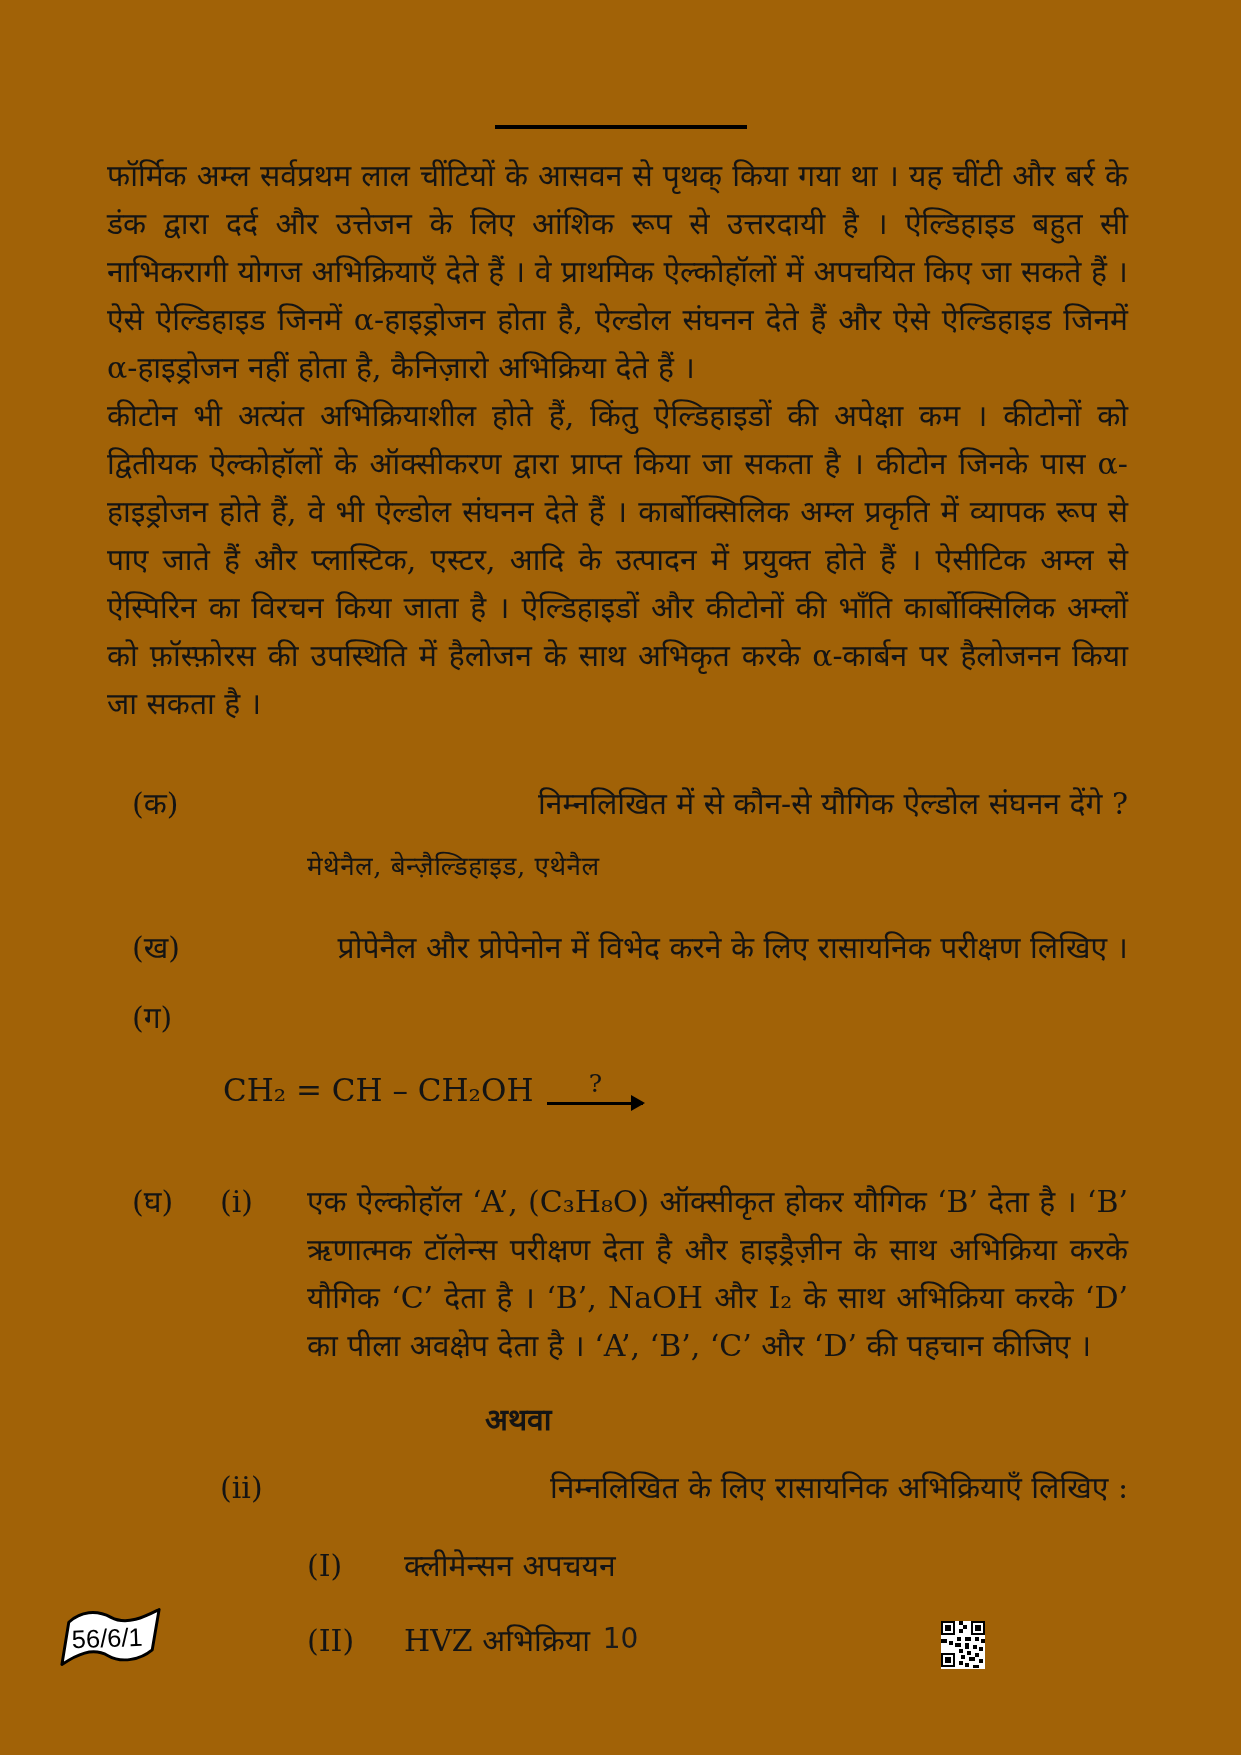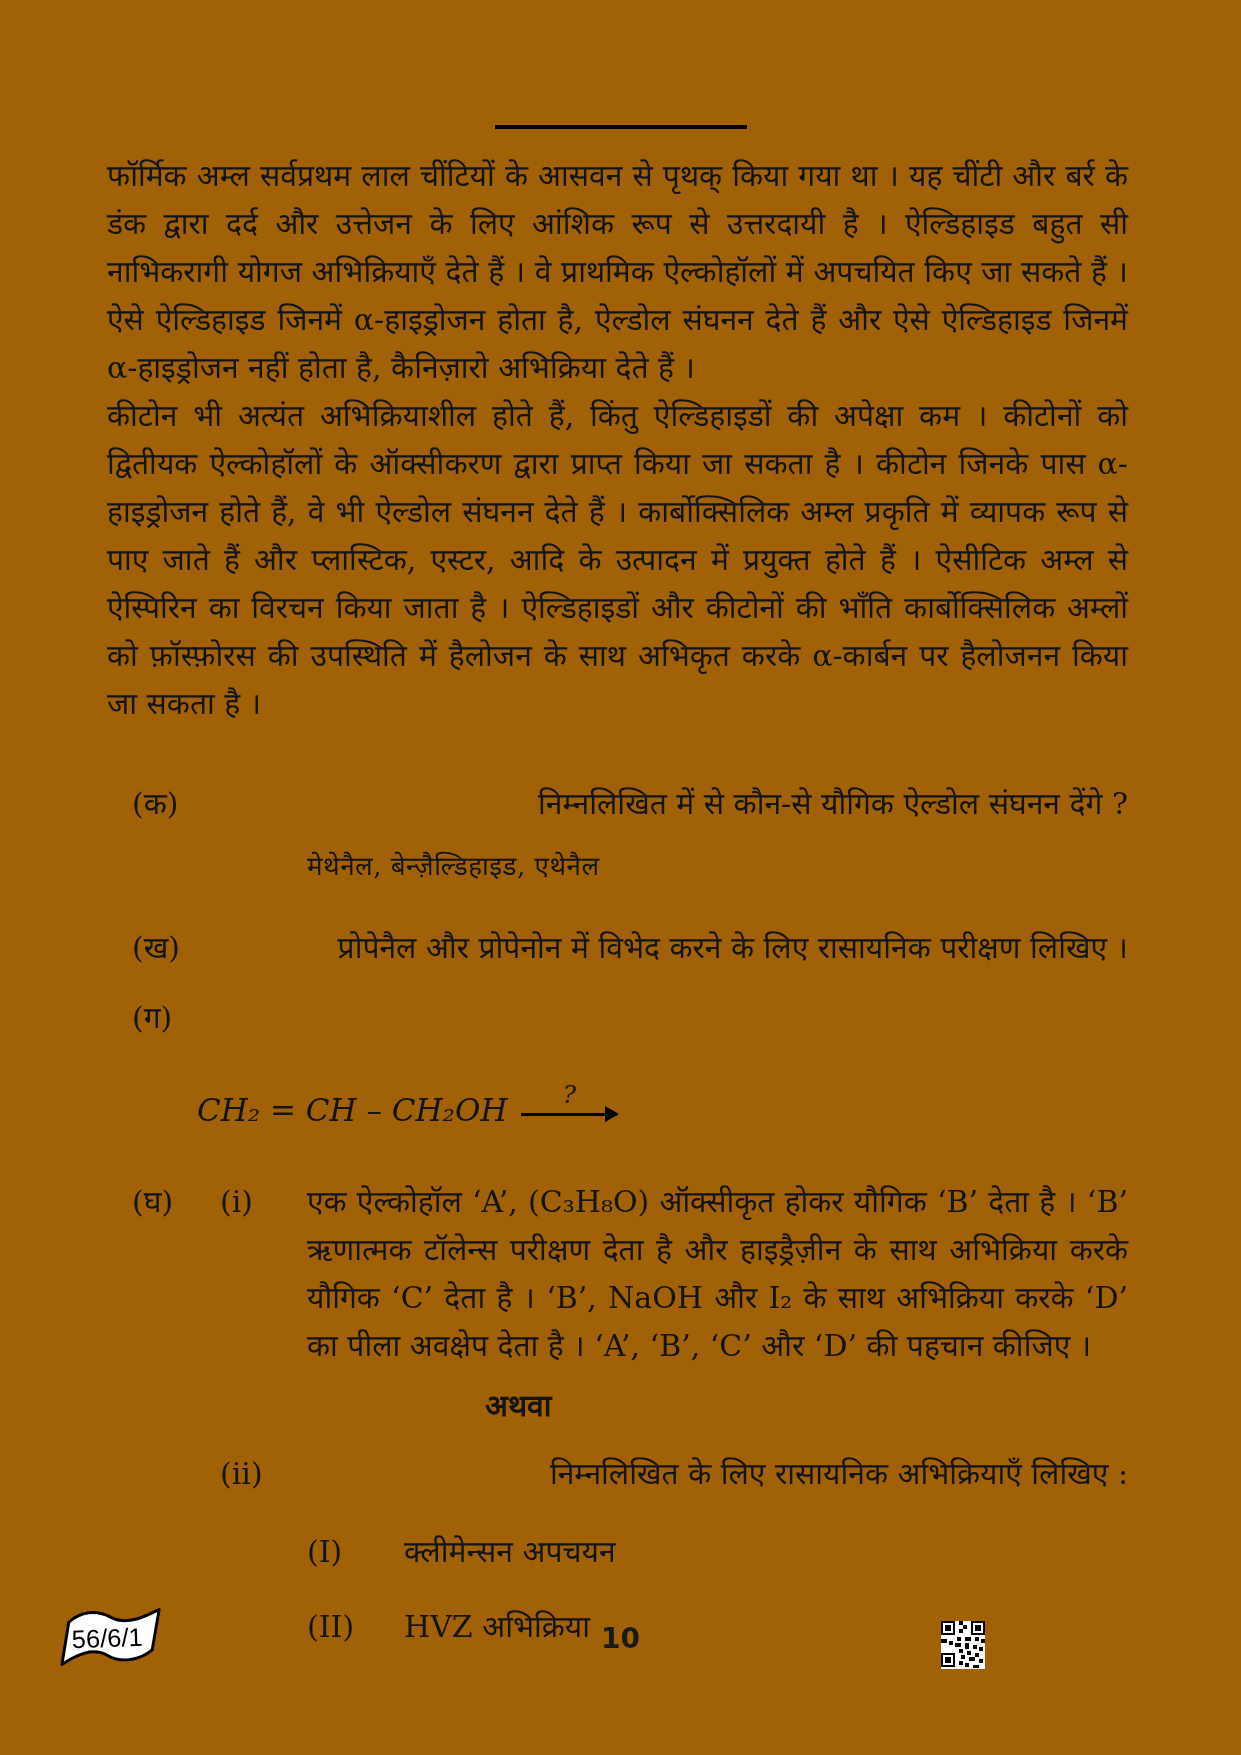--- a/index.html
+++ b/index.html
@@ -30,60 +30,59 @@
   .q-sub-label { flex:0 0 87px; font-size:30px; line-height:48px; }
   .q-text { flex:1 1 auto; font-size:30px; line-height:48px; text-align:justify; }
   .q-text.single { text-align:right; }
 
   .q-ka   { margin-top:52px; }
   .compounds-line { margin-top:14px; margin-left:200px; font-size:26px; line-height:48px; letter-spacing:0.5px; }
   .q-kha  { margin-top:34px; }
   .q-ga   { margin-top:22px; }
 
   .equation {
-    margin-top:30px; margin-left:90px;
+    margin-top:30px; margin-left:116px;
     height:56px;
-    display:flex; align-items:flex-end;
+    display:flex; align-items:flex-start;
     font-size:31px; line-height:36px;
     white-space:nowrap;
-    font-style:italic;
   }
   .rxn-arrow {
     display:inline-flex; flex-direction:column; align-items:center;
     margin:0 14px 2px 14px;
   }
   .rxn-arrow .q-mark { font-size:25px; line-height:24px; }
   .arrow-shape {
     position:relative; width:96px; height:3px; background:#000; margin-top:6px; margin-bottom:10px;
   }
   .arrow-shape::after {
     content:""; position:absolute; right:-2px; top:-7px;
     border-left:14px solid #000;
     border-top:8px solid transparent;
     border-bottom:8px solid transparent;
   }
 
   .q-gha  { margin-top:50px; }
-  .or-line { margin-top:12px; margin-left:378px; font-size:30px; line-height:48px; font-weight:bold; }
+  .or-line { margin-top:26px; margin-left:378px; font-size:30px; line-height:48px; font-weight:bold; }
   .q-ii   { margin-top:20px; display:flex; }
   .q-ii .q-indent { flex:0 0 113px; }
   .sub-item { display:flex; margin-left:200px; }
   .sub-item .item-label { flex:0 0 97px; font-size:30px; line-height:48px; }
   .sub-item .item-text { font-size:30px; line-height:48px; }
   .item-one { margin-top:30px; }
   .item-two { margin-top:27px; }
 
   .footer-banner {
     position:absolute; left:57px; top:1606px; width:108px; height:62px;
   }
   .page-number {
     position:absolute; left:0; right:0; top:1622px;
     text-align:center;
     font-family:"DejaVu Sans","Liberation Sans",sans-serif;
-    font-size:28px; color:#1a1a1a;font-weight:bold;
+    font-size:28px; color:#1a1a1a;
   }
   .qr-code {
     position:absolute; left:941px; top:1621px; width:44px; height:48px;
   }
 </style>
 </head>
 <body>
 
 <div class="page">
 

